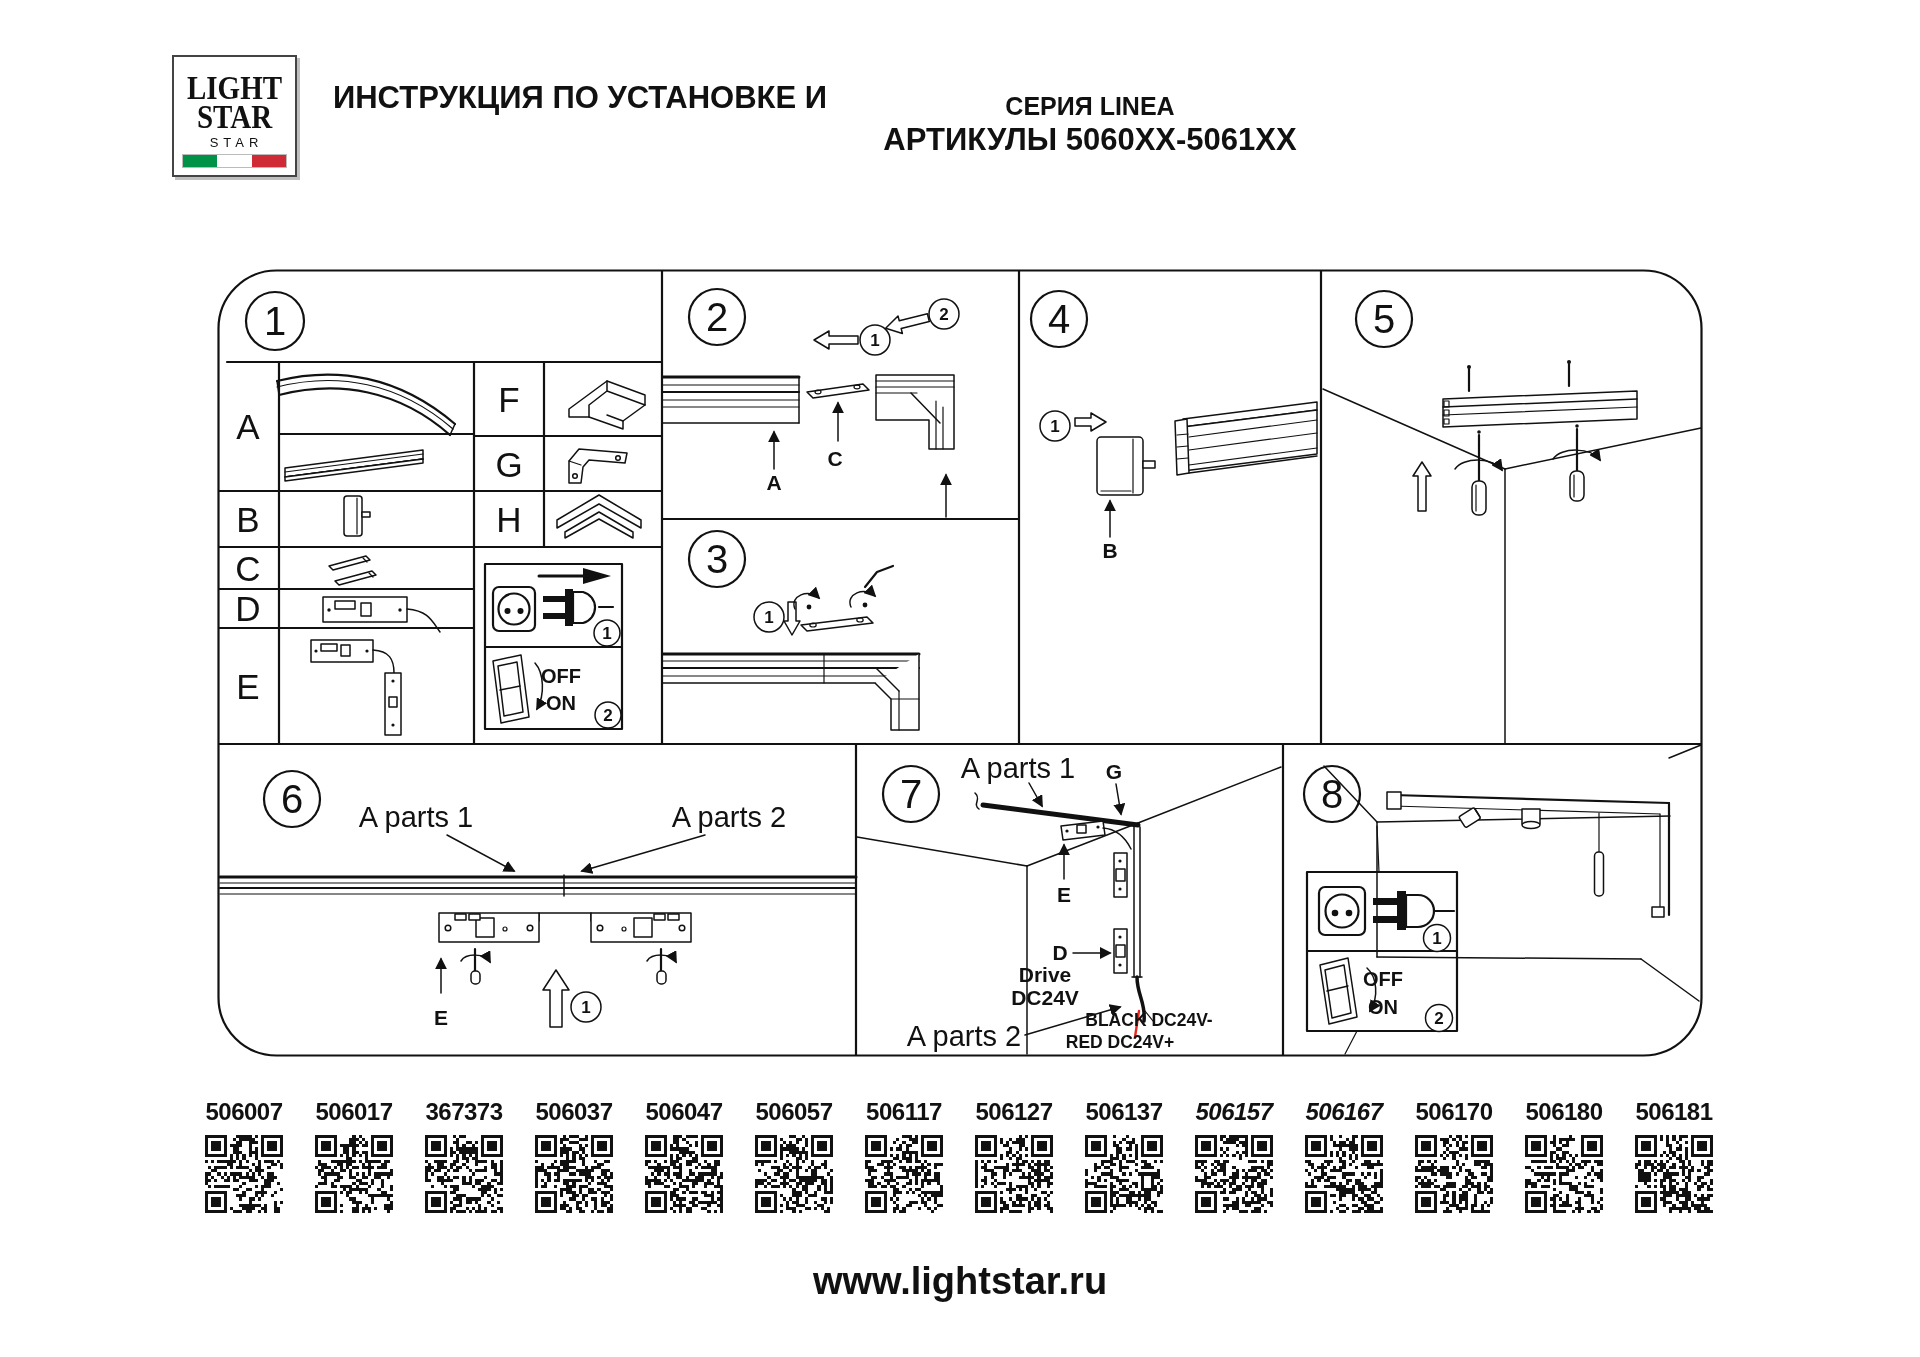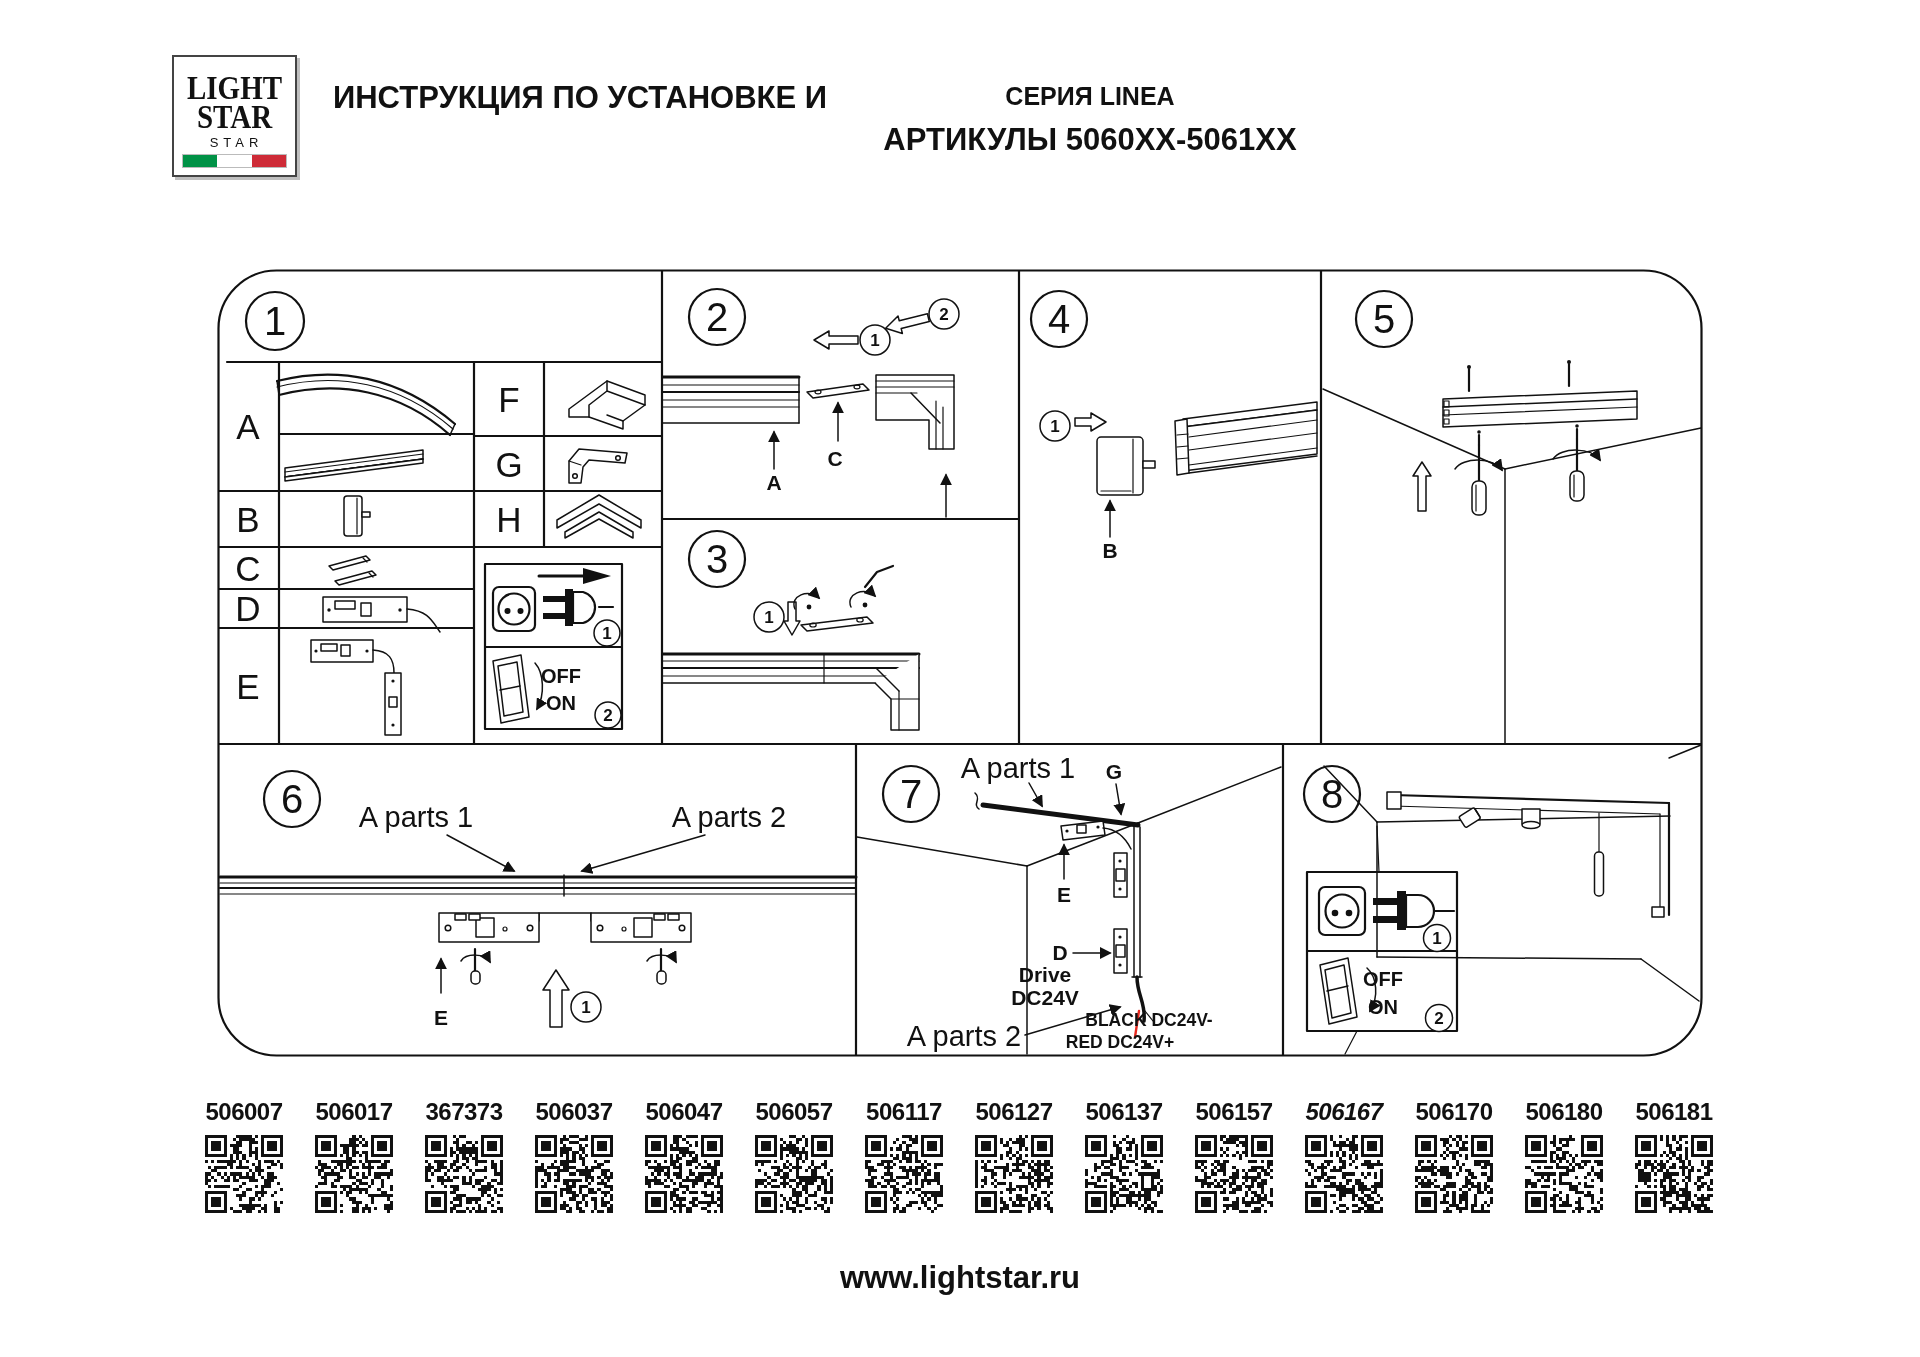--- a/index.html
+++ b/index.html
@@ -9,21 +9,21 @@
   .logo{position:absolute;left:172px;top:55px;width:125px;height:122px;border:2px solid #444;
         box-sizing:border-box;text-align:center;background:#fff;box-shadow:3px 3px 0 rgba(0,0,0,.25)}
   .logo-l1,.logo-l2{font-family:"Liberation Serif",serif;font-weight:700;font-size:29px;line-height:29px;
         letter-spacing:0;transform:scaleY(1.15);transform-origin:top}
   .logo-l1{margin-top:14px}
   .logo-l3{font-size:13px;letter-spacing:5px;margin-top:6px;margin-left:4px}
   .logo-flag{position:absolute;left:8px;right:8px;bottom:7px;height:12px;display:flex;border:1px solid #bbb}
   .logo-flag span{flex:1 1 0}
   .title{position:absolute;left:320px;top:76px;width:520px;text-align:center;
          font-size:31px;font-weight:700;line-height:44px}
-  .series{position:absolute;left:940px;top:82px;width:300px;text-align:center;font-size:25px;font-weight:700}
+  .series{position:absolute;left:940px;top:92px;width:300px;text-align:center;font-size:25px;font-weight:700}
   .articles{position:absolute;left:870px;top:122px;width:440px;text-align:center;font-size:31px;font-weight:700}
   
   .main-svg{position:absolute;left:217px;top:269px}
   .k{stroke:#111;fill:none;stroke-width:1.5;stroke-linecap:round;stroke-linejoin:round}
   .k1{stroke-width:1.2}.k2{stroke-width:2.2}.k3{stroke-width:3}
   .w{fill:#fff;stroke:#111;stroke-width:1.5;stroke-linejoin:round}
   .w2{fill:#fff;stroke:#111;stroke-width:2.2;stroke-linejoin:round}
   .b{fill:#111;stroke:none}
   .main-svg text{font-family:"Liberation Sans",sans-serif;fill:#111;text-anchor:middle}
   .tnum{font-size:40px}
@@ -33,21 +33,21 @@
   .tstep{font-size:17px;font-weight:700}
   .tsmall{font-size:17.5px;font-weight:700}
   .tonoff{font-size:20px;font-weight:700}
   .tas{text-anchor:start}
   
   .qr-item{position:absolute;top:1098px;width:110px;text-align:center}
   .qr-label{font-size:24px;font-weight:700;letter-spacing:-0.5px}
   .qr-item svg{display:block;margin:9px auto 0;shape-rendering:crispEdges}
   
   .footer{position:absolute;left:0;top:1260px;width:1920px;text-align:center;
-          font-size:31px;font-weight:700}
+          font-size:38px;font-weight:700}
 </style>
 </head>
 <body>
 
 <div class="page">
 
   <div class="logo">
     <div class="logo-l1">LIGHT</div>
     <div class="logo-l2">STAR</div>
     <div class="logo-l3">STAR</div>
@@ -598,21 +598,21 @@
         </svg>
     </div>
 
     <div class="qr-item" style="left: 1069px;">
       <div class="qr-label">506137</div>
       <svg class="qr-code" width="78" height="78" viewBox="0 0 25 25">
           <path d="M9 0h1v1h-1z M13 0h1v1h-1z M12 1h1v1h-1z M15 1h1v1h-1z M9 2h1v1h-1z M11 2h1v1h-1z M13 2h1v1h-1z M14 2h1v1h-1z M15 2h1v1h-1z M9 3h1v1h-1z M10 3h1v1h-1z M14 3h1v1h-1z M16 3h1v1h-1z M10 4h1v1h-1z M11 4h1v1h-1z M13 4h1v1h-1z M14 4h1v1h-1z M16 4h1v1h-1z M10 5h1v1h-1z M11 5h1v1h-1z M16 5h1v1h-1z M8 6h1v1h-1z M10 6h1v1h-1z M12 6h1v1h-1z M14 6h1v1h-1z M16 6h1v1h-1z M8 7h1v1h-1z M9 7h1v1h-1z M10 7h1v1h-1z M12 7h1v1h-1z M16 7h1v1h-1z M5 8h1v1h-1z M6 8h1v1h-1z M7 8h1v1h-1z M8 8h1v1h-1z M11 8h1v1h-1z M13 8h1v1h-1z M14 8h1v1h-1z M15 8h1v1h-1z M18 8h1v1h-1z M19 8h1v1h-1z M22 8h1v1h-1z M24 8h1v1h-1z M3 9h1v1h-1z M5 9h1v1h-1z M8 9h1v1h-1z M9 9h1v1h-1z M11 9h1v1h-1z M16 9h1v1h-1z M19 9h1v1h-1z M20 9h1v1h-1z M3 10h1v1h-1z M4 10h1v1h-1z M6 10h1v1h-1z M7 10h1v1h-1z M11 10h1v1h-1z M12 10h1v1h-1z M13 10h1v1h-1z M18 10h1v1h-1z M19 10h1v1h-1z M20 10h1v1h-1z M21 10h1v1h-1z M0 11h1v1h-1z M3 11h1v1h-1z M8 11h1v1h-1z M11 11h1v1h-1z M16 11h1v1h-1z M23 11h1v1h-1z M0 12h1v1h-1z M5 12h1v1h-1z M6 12h1v1h-1z M7 12h1v1h-1z M8 12h1v1h-1z M12 12h1v1h-1z M14 12h1v1h-1z M17 12h1v1h-1z M18 12h1v1h-1z M19 12h1v1h-1z M20 12h1v1h-1z M21 12h1v1h-1z M22 12h1v1h-1z M23 12h1v1h-1z M2 13h1v1h-1z M4 13h1v1h-1z M8 13h1v1h-1z M9 13h1v1h-1z M10 13h1v1h-1z M18 13h1v1h-1z M21 13h1v1h-1z M22 13h1v1h-1z M23 13h1v1h-1z M0 14h1v1h-1z M4 14h1v1h-1z M6 14h1v1h-1z M10 14h1v1h-1z M11 14h1v1h-1z M12 14h1v1h-1z M13 14h1v1h-1z M18 14h1v1h-1z M21 14h1v1h-1z M24 14h1v1h-1z M0 15h1v1h-1z M1 15h1v1h-1z M2 15h1v1h-1z M3 15h1v1h-1z M8 15h1v1h-1z M11 15h1v1h-1z M15 15h1v1h-1z M16 15h1v1h-1z M18 15h1v1h-1z M21 15h1v1h-1z M23 15h1v1h-1z M0 16h1v1h-1z M3 16h1v1h-1z M4 16h1v1h-1z M5 16h1v1h-1z M6 16h1v1h-1z M8 16h1v1h-1z M9 16h1v1h-1z M12 16h1v1h-1z M14 16h1v1h-1z M16 16h1v1h-1z M18 16h1v1h-1z M21 16h1v1h-1z M22 16h1v1h-1z M24 16h1v1h-1z M8 17h1v1h-1z M11 17h1v1h-1z M12 17h1v1h-1z M13 17h1v1h-1z M18 17h1v1h-1z M19 17h1v1h-1z M20 17h1v1h-1z M21 17h1v1h-1z M22 17h1v1h-1z M24 17h1v1h-1z M8 18h1v1h-1z M9 18h1v1h-1z M10 18h1v1h-1z M14 18h1v1h-1z M15 18h1v1h-1z M17 18h1v1h-1z M19 18h1v1h-1z M20 18h1v1h-1z M23 18h1v1h-1z M24 18h1v1h-1z M8 19h1v1h-1z M9 19h1v1h-1z M11 19h1v1h-1z M12 19h1v1h-1z M13 19h1v1h-1z M14 19h1v1h-1z M15 19h1v1h-1z M16 19h1v1h-1z M17 19h1v1h-1z M18 19h1v1h-1z M19 19h1v1h-1z M20 19h1v1h-1z M23 19h1v1h-1z M8 20h1v1h-1z M10 20h1v1h-1z M13 20h1v1h-1z M14 20h1v1h-1z M17 20h1v1h-1z M19 20h1v1h-1z M20 20h1v1h-1z M8 21h1v1h-1z M10 21h1v1h-1z M13 21h1v1h-1z M14 21h1v1h-1z M15 21h1v1h-1z M16 21h1v1h-1z M19 21h1v1h-1z M21 21h1v1h-1z M22 21h1v1h-1z M8 22h1v1h-1z M9 22h1v1h-1z M10 22h1v1h-1z M11 22h1v1h-1z M12 22h1v1h-1z M14 22h1v1h-1z M16 22h1v1h-1z M18 22h1v1h-1z M20 22h1v1h-1z M22 22h1v1h-1z M9 23h1v1h-1z M17 23h1v1h-1z M19 23h1v1h-1z M20 23h1v1h-1z M21 23h1v1h-1z M8 24h1v1h-1z M19 24h1v1h-1z M21 24h1v1h-1z M23 24h1v1h-1z M24 24h1v1h-1z M0 0h7v7h-7z M1 1h5v5h-5z M2 2h3v3h-3z M18 0h7v7h-7z M19 1h5v5h-5z M20 2h3v3h-3z M0 18h7v7h-7z M1 19h5v5h-5z M2 20h3v3h-3z" fill="#111111" fill-rule="evenodd"></path>
         </svg>
     </div>
 
-    <div class="qr-item" style="left: 1179px;">
+    <div class="qr-item" style="left: 1179px; font-style: italic;">
       <div class="qr-label">506157</div>
       <svg class="qr-code" width="78" height="78" viewBox="0 0 25 25">
           <path d="M8 0h1v1h-1z M9 0h1v1h-1z M11 0h1v1h-1z M12 0h1v1h-1z M13 0h1v1h-1z M14 0h1v1h-1z M15 0h1v1h-1z M16 0h1v1h-1z M8 1h1v1h-1z M10 1h1v1h-1z M11 1h1v1h-1z M12 1h1v1h-1z M13 1h1v1h-1z M16 1h1v1h-1z M9 2h1v1h-1z M10 2h1v1h-1z M11 2h1v1h-1z M12 2h1v1h-1z M14 2h1v1h-1z M15 2h1v1h-1z M16 2h1v1h-1z M13 3h1v1h-1z M15 3h1v1h-1z M16 3h1v1h-1z M8 4h1v1h-1z M10 4h1v1h-1z M16 4h1v1h-1z M9 5h1v1h-1z M13 5h1v1h-1z M15 5h1v1h-1z M16 5h1v1h-1z M8 6h1v1h-1z M10 6h1v1h-1z M12 6h1v1h-1z M14 6h1v1h-1z M16 6h1v1h-1z M14 7h1v1h-1z M0 8h1v1h-1z M1 8h1v1h-1z M2 8h1v1h-1z M3 8h1v1h-1z M6 8h1v1h-1z M7 8h1v1h-1z M9 8h1v1h-1z M10 8h1v1h-1z M17 8h1v1h-1z M18 8h1v1h-1z M19 8h1v1h-1z M21 8h1v1h-1z M23 8h1v1h-1z M24 8h1v1h-1z M0 9h1v1h-1z M2 9h1v1h-1z M5 9h1v1h-1z M7 9h1v1h-1z M8 9h1v1h-1z M9 9h1v1h-1z M23 9h1v1h-1z M24 9h1v1h-1z M0 10h1v1h-1z M1 10h1v1h-1z M3 10h1v1h-1z M6 10h1v1h-1z M8 10h1v1h-1z M9 10h1v1h-1z M12 10h1v1h-1z M18 10h1v1h-1z M19 10h1v1h-1z M20 10h1v1h-1z M21 10h1v1h-1z M23 10h1v1h-1z M2 11h1v1h-1z M5 11h1v1h-1z M7 11h1v1h-1z M8 11h1v1h-1z M9 11h1v1h-1z M13 11h1v1h-1z M15 11h1v1h-1z M17 11h1v1h-1z M18 11h1v1h-1z M19 11h1v1h-1z M21 11h1v1h-1z M22 11h1v1h-1z M24 11h1v1h-1z M3 12h1v1h-1z M5 12h1v1h-1z M6 12h1v1h-1z M9 12h1v1h-1z M12 12h1v1h-1z M13 12h1v1h-1z M16 12h1v1h-1z M20 12h1v1h-1z M22 12h1v1h-1z M23 12h1v1h-1z M0 13h1v1h-1z M3 13h1v1h-1z M4 13h1v1h-1z M11 13h1v1h-1z M12 13h1v1h-1z M13 13h1v1h-1z M15 13h1v1h-1z M16 13h1v1h-1z M17 13h1v1h-1z M18 13h1v1h-1z M19 13h1v1h-1z M20 13h1v1h-1z M24 13h1v1h-1z M0 14h1v1h-1z M1 14h1v1h-1z M2 14h1v1h-1z M3 14h1v1h-1z M6 14h1v1h-1z M8 14h1v1h-1z M9 14h1v1h-1z M10 14h1v1h-1z M12 14h1v1h-1z M16 14h1v1h-1z M18 14h1v1h-1z M19 14h1v1h-1z M21 14h1v1h-1z M22 14h1v1h-1z M2 15h1v1h-1z M3 15h1v1h-1z M4 15h1v1h-1z M5 15h1v1h-1z M7 15h1v1h-1z M9 15h1v1h-1z M11 15h1v1h-1z M12 15h1v1h-1z M15 15h1v1h-1z M18 15h1v1h-1z M20 15h1v1h-1z M21 15h1v1h-1z M22 15h1v1h-1z M2 16h1v1h-1z M4 16h1v1h-1z M6 16h1v1h-1z M7 16h1v1h-1z M8 16h1v1h-1z M11 16h1v1h-1z M13 16h1v1h-1z M14 16h1v1h-1z M16 16h1v1h-1z M17 16h1v1h-1z M18 16h1v1h-1z M20 16h1v1h-1z M21 16h1v1h-1z M9 17h1v1h-1z M12 17h1v1h-1z M13 17h1v1h-1z M14 17h1v1h-1z M17 17h1v1h-1z M21 17h1v1h-1z M24 17h1v1h-1z M8 18h1v1h-1z M9 18h1v1h-1z M11 18h1v1h-1z M12 18h1v1h-1z M16 18h1v1h-1z M18 18h1v1h-1z M19 18h1v1h-1z M21 18h1v1h-1z M24 18h1v1h-1z M16 19h1v1h-1z M19 19h1v1h-1z M20 19h1v1h-1z M22 19h1v1h-1z M24 19h1v1h-1z M9 20h1v1h-1z M10 20h1v1h-1z M13 20h1v1h-1z M15 20h1v1h-1z M18 20h1v1h-1z M20 20h1v1h-1z M21 20h1v1h-1z M22 20h1v1h-1z M12 21h1v1h-1z M13 21h1v1h-1z M15 21h1v1h-1z M16 21h1v1h-1z M17 21h1v1h-1z M18 21h1v1h-1z M19 21h1v1h-1z M20 21h1v1h-1z M23 21h1v1h-1z M24 21h1v1h-1z M9 22h1v1h-1z M10 22h1v1h-1z M11 22h1v1h-1z M12 22h1v1h-1z M13 22h1v1h-1z M16 22h1v1h-1z M17 22h1v1h-1z M21 22h1v1h-1z M24 22h1v1h-1z M10 23h1v1h-1z M12 23h1v1h-1z M13 23h1v1h-1z M19 23h1v1h-1z M20 23h1v1h-1z M9 24h1v1h-1z M14 24h1v1h-1z M15 24h1v1h-1z M16 24h1v1h-1z M18 24h1v1h-1z M19 24h1v1h-1z M20 24h1v1h-1z M22 24h1v1h-1z M0 0h7v7h-7z M1 1h5v5h-5z M2 2h3v3h-3z M18 0h7v7h-7z M19 1h5v5h-5z M20 2h3v3h-3z M0 18h7v7h-7z M1 19h5v5h-5z M2 20h3v3h-3z" fill="#111111" fill-rule="evenodd"></path>
         </svg>
     </div>
 
     <div class="qr-item" style="left: 1289px; font-style: italic;">
       <div class="qr-label">506167</div>
       <svg class="qr-code" width="78" height="78" viewBox="0 0 25 25">
           <path d="M8 0h1v1h-1z M11 0h1v1h-1z M15 0h1v1h-1z M16 0h1v1h-1z M8 1h1v1h-1z M13 1h1v1h-1z M15 1h1v1h-1z M9 2h1v1h-1z M11 2h1v1h-1z M12 2h1v1h-1z M14 2h1v1h-1z M15 2h1v1h-1z M9 3h1v1h-1z M10 3h1v1h-1z M11 3h1v1h-1z M12 3h1v1h-1z M13 3h1v1h-1z M14 3h1v1h-1z M15 3h1v1h-1z M16 3h1v1h-1z M11 4h1v1h-1z M14 4h1v1h-1z M15 4h1v1h-1z M16 4h1v1h-1z M8 5h1v1h-1z M10 5h1v1h-1z M12 5h1v1h-1z M15 5h1v1h-1z M8 6h1v1h-1z M10 6h1v1h-1z M12 6h1v1h-1z M14 6h1v1h-1z M16 6h1v1h-1z M11 7h1v1h-1z M14 7h1v1h-1z M16 7h1v1h-1z M0 8h1v1h-1z M1 8h1v1h-1z M6 8h1v1h-1z M7 8h1v1h-1z M8 8h1v1h-1z M11 8h1v1h-1z M12 8h1v1h-1z M15 8h1v1h-1z M19 8h1v1h-1z M20 8h1v1h-1z M23 8h1v1h-1z M1 9h1v1h-1z M2 9h1v1h-1z M5 9h1v1h-1z M7 9h1v1h-1z M12 9h1v1h-1z M14 9h1v1h-1z M18 9h1v1h-1z M19 9h1v1h-1z M20 9h1v1h-1z M21 9h1v1h-1z M22 9h1v1h-1z M23 9h1v1h-1z M24 9h1v1h-1z M2 10h1v1h-1z M4 10h1v1h-1z M5 10h1v1h-1z M6 10h1v1h-1z M9 10h1v1h-1z M11 10h1v1h-1z M12 10h1v1h-1z M16 10h1v1h-1z M20 10h1v1h-1z M21 10h1v1h-1z M0 11h1v1h-1z M3 11h1v1h-1z M5 11h1v1h-1z M8 11h1v1h-1z M9 11h1v1h-1z M10 11h1v1h-1z M11 11h1v1h-1z M24 11h1v1h-1z M1 12h1v1h-1z M5 12h1v1h-1z M6 12h1v1h-1z M12 12h1v1h-1z M13 12h1v1h-1z M14 12h1v1h-1z M15 12h1v1h-1z M18 12h1v1h-1z M20 12h1v1h-1z M22 12h1v1h-1z M24 12h1v1h-1z M3 13h1v1h-1z M4 13h1v1h-1z M5 13h1v1h-1z M7 13h1v1h-1z M8 13h1v1h-1z M9 13h1v1h-1z M12 13h1v1h-1z M19 13h1v1h-1z M22 13h1v1h-1z M24 13h1v1h-1z M2 14h1v1h-1z M4 14h1v1h-1z M6 14h1v1h-1z M7 14h1v1h-1z M13 14h1v1h-1z M14 14h1v1h-1z M16 14h1v1h-1z M17 14h1v1h-1z M24 14h1v1h-1z M0 15h1v1h-1z M2 15h1v1h-1z M8 15h1v1h-1z M9 15h1v1h-1z M11 15h1v1h-1z M13 15h1v1h-1z M16 15h1v1h-1z M17 15h1v1h-1z M18 15h1v1h-1z M22 15h1v1h-1z M23 15h1v1h-1z M24 15h1v1h-1z M0 16h1v1h-1z M1 16h1v1h-1z M2 16h1v1h-1z M3 16h1v1h-1z M6 16h1v1h-1z M7 16h1v1h-1z M8 16h1v1h-1z M9 16h1v1h-1z M10 16h1v1h-1z M11 16h1v1h-1z M12 16h1v1h-1z M15 16h1v1h-1z M17 16h1v1h-1z M18 16h1v1h-1z M19 16h1v1h-1z M21 16h1v1h-1z M22 16h1v1h-1z M23 16h1v1h-1z M24 16h1v1h-1z M10 17h1v1h-1z M11 17h1v1h-1z M12 17h1v1h-1z M13 17h1v1h-1z M14 17h1v1h-1z M15 17h1v1h-1z M17 17h1v1h-1z M18 17h1v1h-1z M19 17h1v1h-1z M20 17h1v1h-1z M22 17h1v1h-1z M11 18h1v1h-1z M12 18h1v1h-1z M13 18h1v1h-1z M14 18h1v1h-1z M15 18h1v1h-1z M18 18h1v1h-1z M21 18h1v1h-1z M22 18h1v1h-1z M8 19h1v1h-1z M9 19h1v1h-1z M11 19h1v1h-1z M12 19h1v1h-1z M15 19h1v1h-1z M16 19h1v1h-1z M19 19h1v1h-1z M20 19h1v1h-1z M23 19h1v1h-1z M11 20h1v1h-1z M15 20h1v1h-1z M17 20h1v1h-1z M18 20h1v1h-1z M20 20h1v1h-1z M21 20h1v1h-1z M24 20h1v1h-1z M9 21h1v1h-1z M18 21h1v1h-1z M19 21h1v1h-1z M22 21h1v1h-1z M23 21h1v1h-1z M11 22h1v1h-1z M12 22h1v1h-1z M15 22h1v1h-1z M16 22h1v1h-1z M19 22h1v1h-1z M20 22h1v1h-1z M21 22h1v1h-1z M10 23h1v1h-1z M13 23h1v1h-1z M17 23h1v1h-1z M18 23h1v1h-1z M20 23h1v1h-1z M21 23h1v1h-1z M24 23h1v1h-1z M8 24h1v1h-1z M11 24h1v1h-1z M12 24h1v1h-1z M15 24h1v1h-1z M16 24h1v1h-1z M17 24h1v1h-1z M19 24h1v1h-1z M20 24h1v1h-1z M21 24h1v1h-1z M22 24h1v1h-1z M23 24h1v1h-1z M24 24h1v1h-1z M0 0h7v7h-7z M1 1h5v5h-5z M2 2h3v3h-3z M18 0h7v7h-7z M19 1h5v5h-5z M20 2h3v3h-3z M0 18h7v7h-7z M1 19h5v5h-5z M2 20h3v3h-3z" fill="#111111" fill-rule="evenodd"></path>

